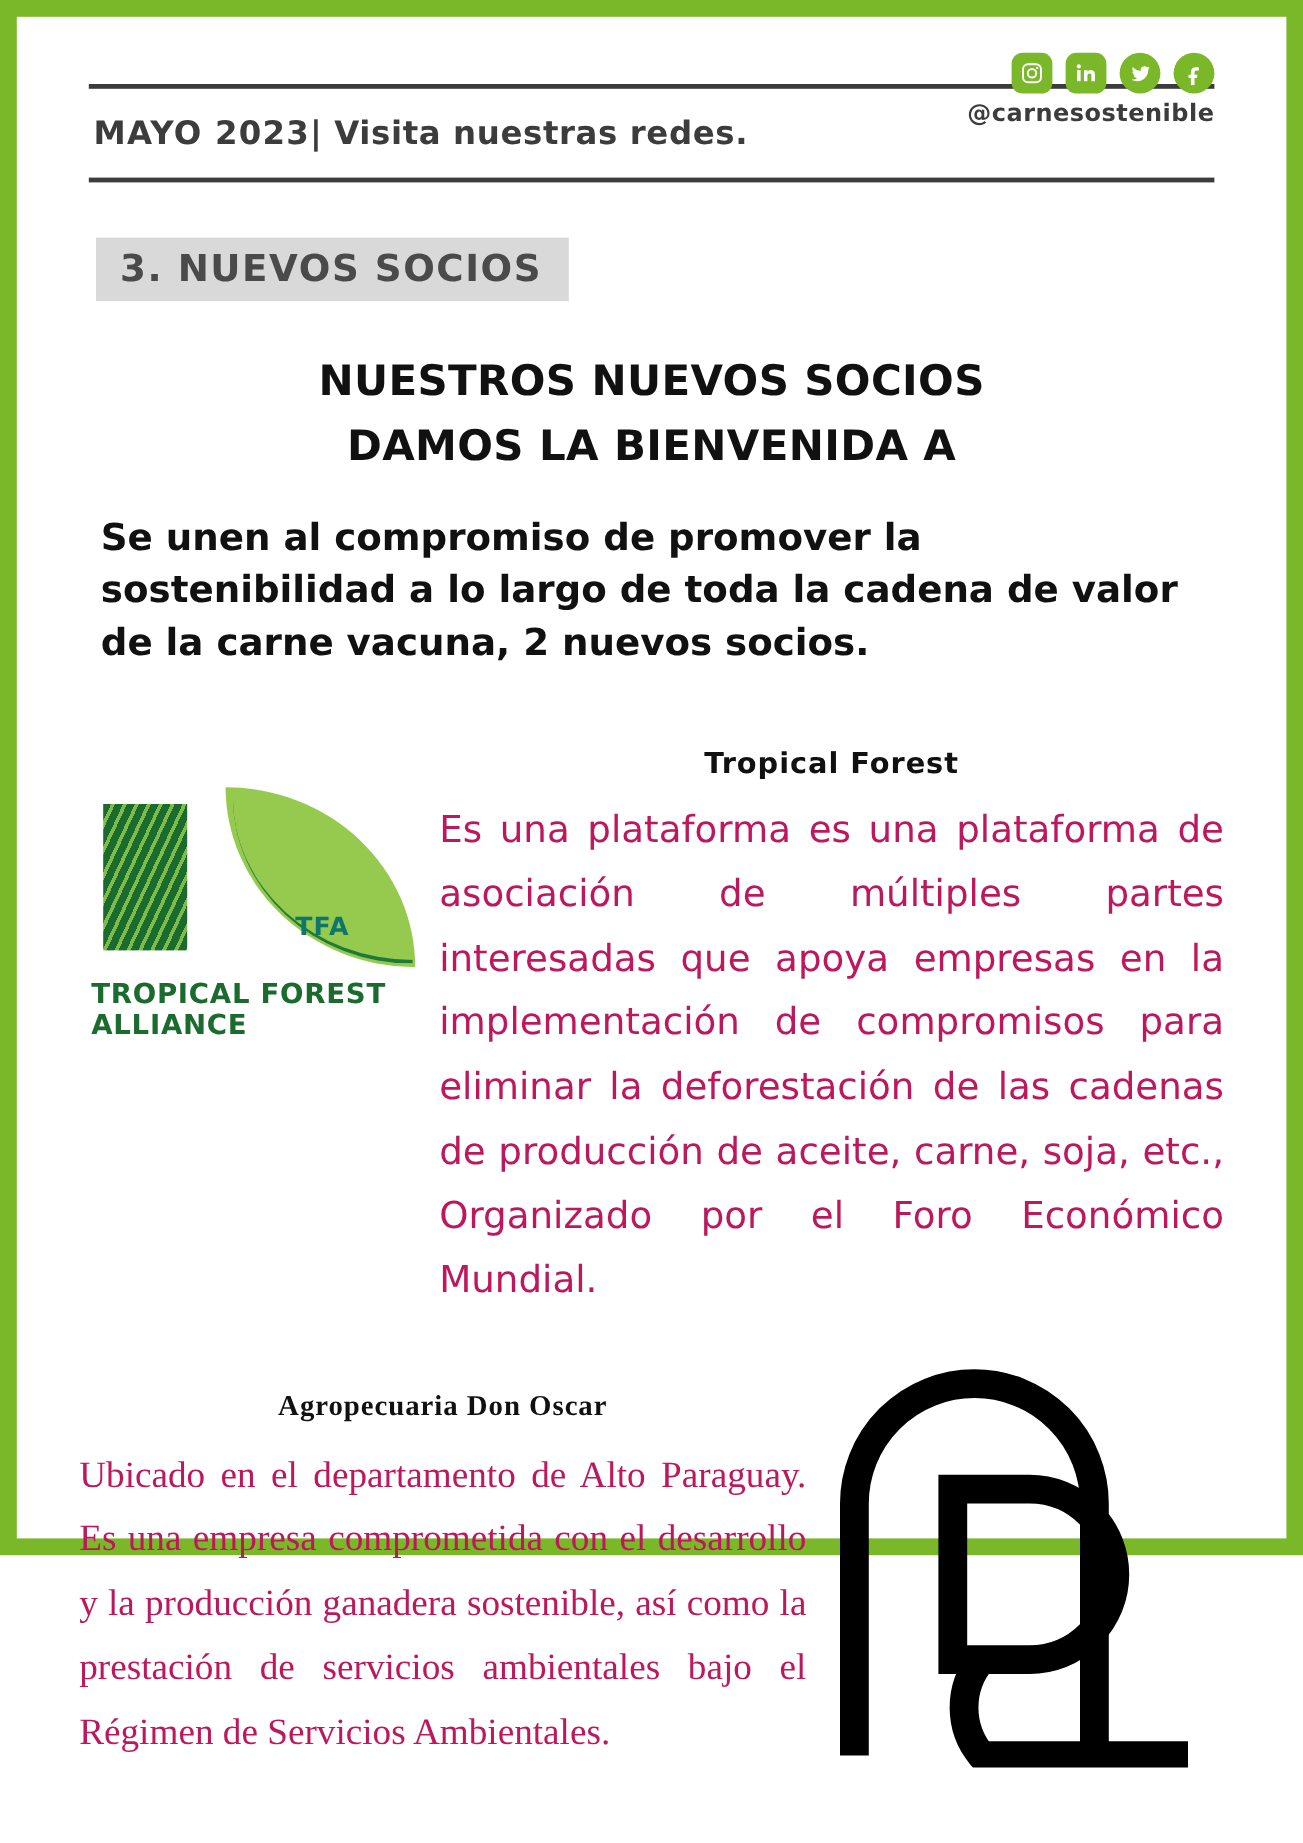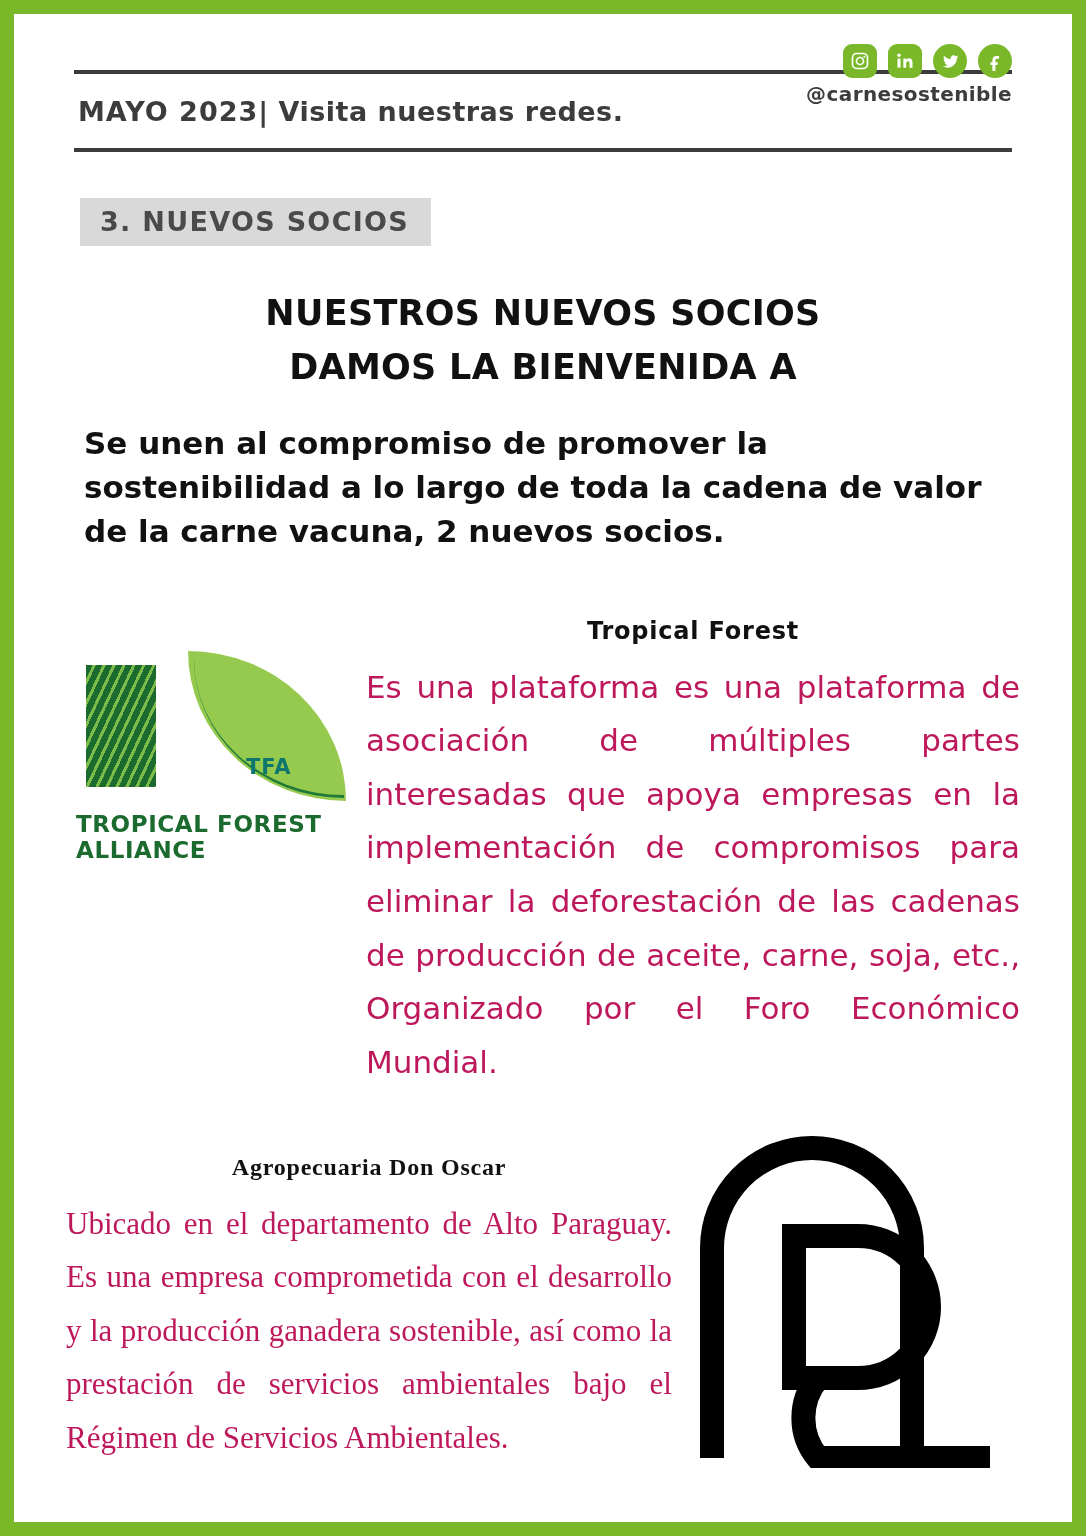--- a/index.html
+++ b/index.html
@@ -10,21 +10,21 @@
   body {
     width: 1086px;
     height: 1536px;
     font-family: "DejaVu Sans", sans-serif;
     color: #1a1a1a;
     overflow: hidden;
   }
   .page {
     position: relative;
     width: 1086px;
-    height: 1536px;
+    height: 1296px;
     box-sizing: border-box;
     border: 14px solid #7ab829;
     background: #ffffff;
   }
   .inner {
     position: relative;
     width: 100%;
     height: 100%;
     box-sizing: border-box;
     padding: 44px 52px 0 52px;
@@ -82,21 +82,21 @@
     color: #3c3c3c;
     letter-spacing: 0.4px;
   }
 
   
   .section-tag {
     display: inline-block;
     margin: 46px 0 0 14px;
     background: #d9d9d9;
     color: #4a4a4a;
-    font-size: 27px;
+    font-size: 31px;
     font-weight: bold;
     letter-spacing: 1.3px;
     padding: 8px 22px 9px 20px;
   }
 
   
   .headline {
     text-align: center;
     font-size: 35px;
     font-weight: bold;

